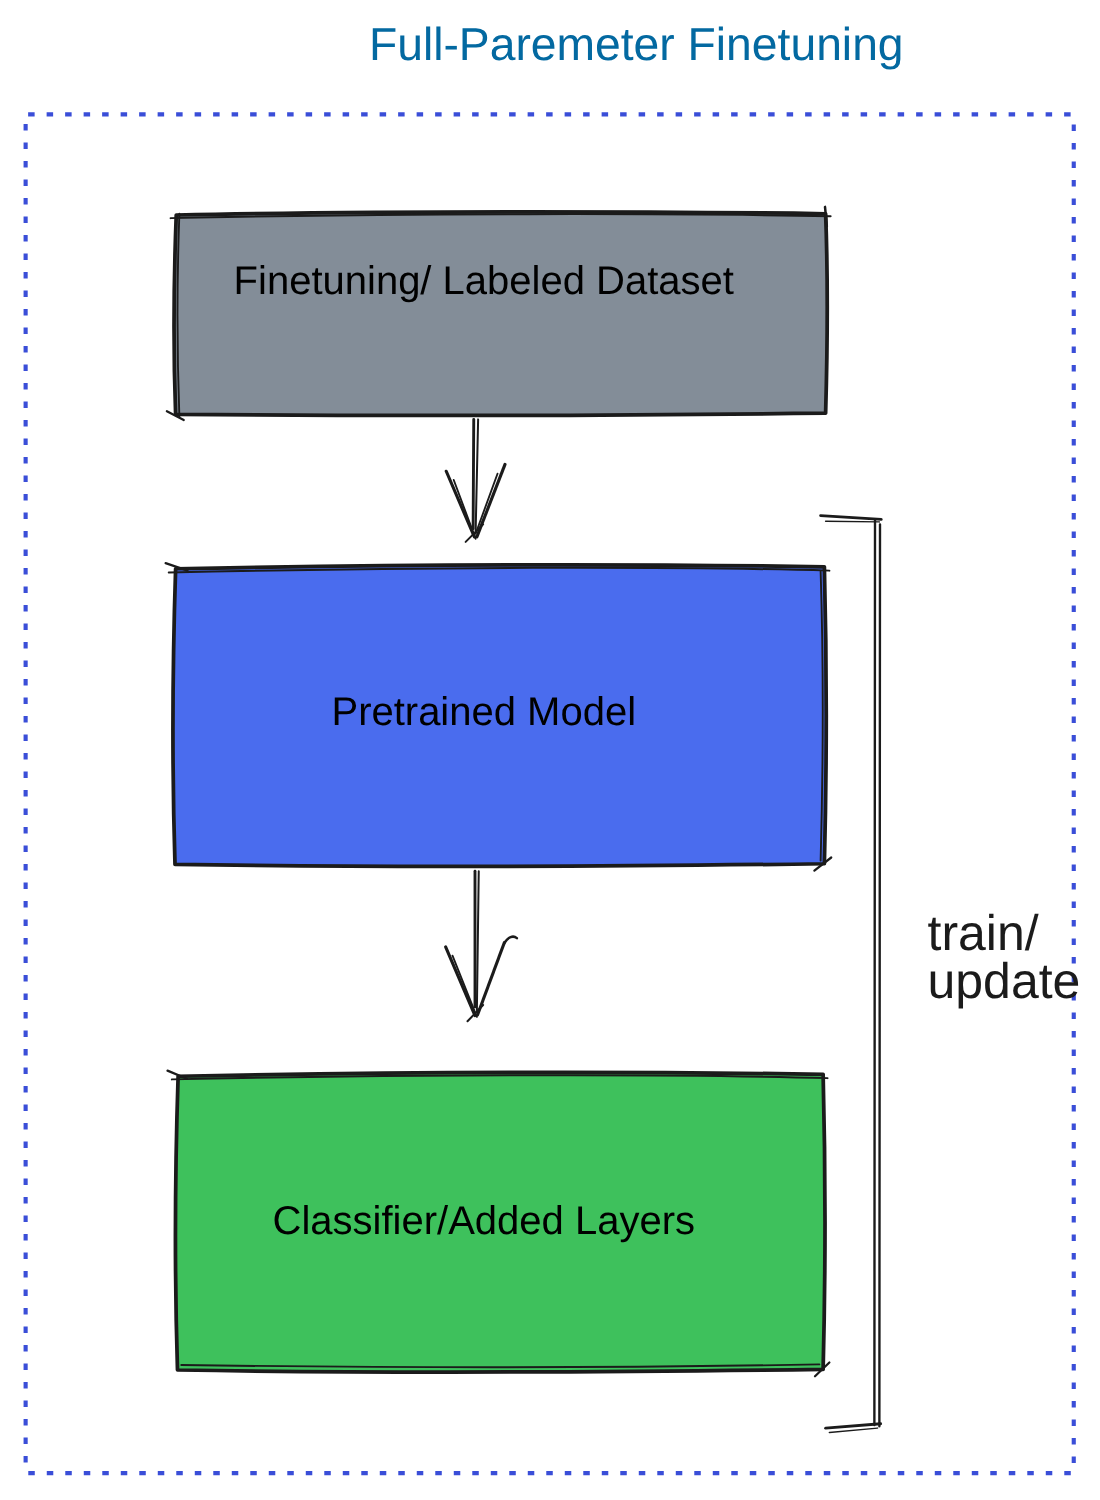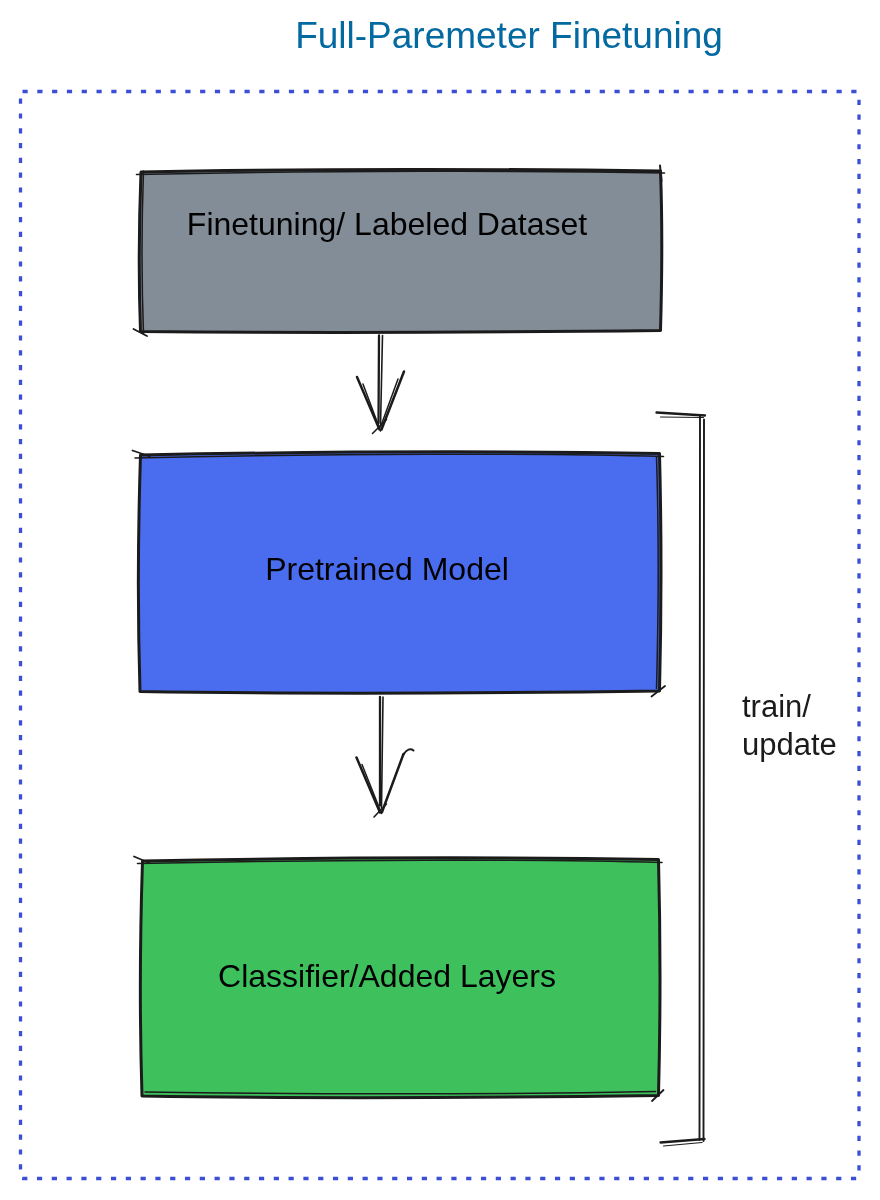--- a/index.html
+++ b/index.html
@@ -49,22 +49,22 @@
     line-height: 37px;
     color: #000000;
     white-space: nowrap;
   }
   .label-dataset    { top: 206px; }
   .label-pretrained { top: 551px; }
   .label-classifier { top: 958px; }
   .annotation {
     position: absolute;
     left: 742px;
-    top: 688px;
-    font-size: 31px;
+    top: 728px;
+    font-size: 40px;
     line-height: 38px;
     white-space: nowrap;
   }
   .annotation span { display: block; }
 </style>
 </head>
 <body>
 
 <div class="canvas">
 

